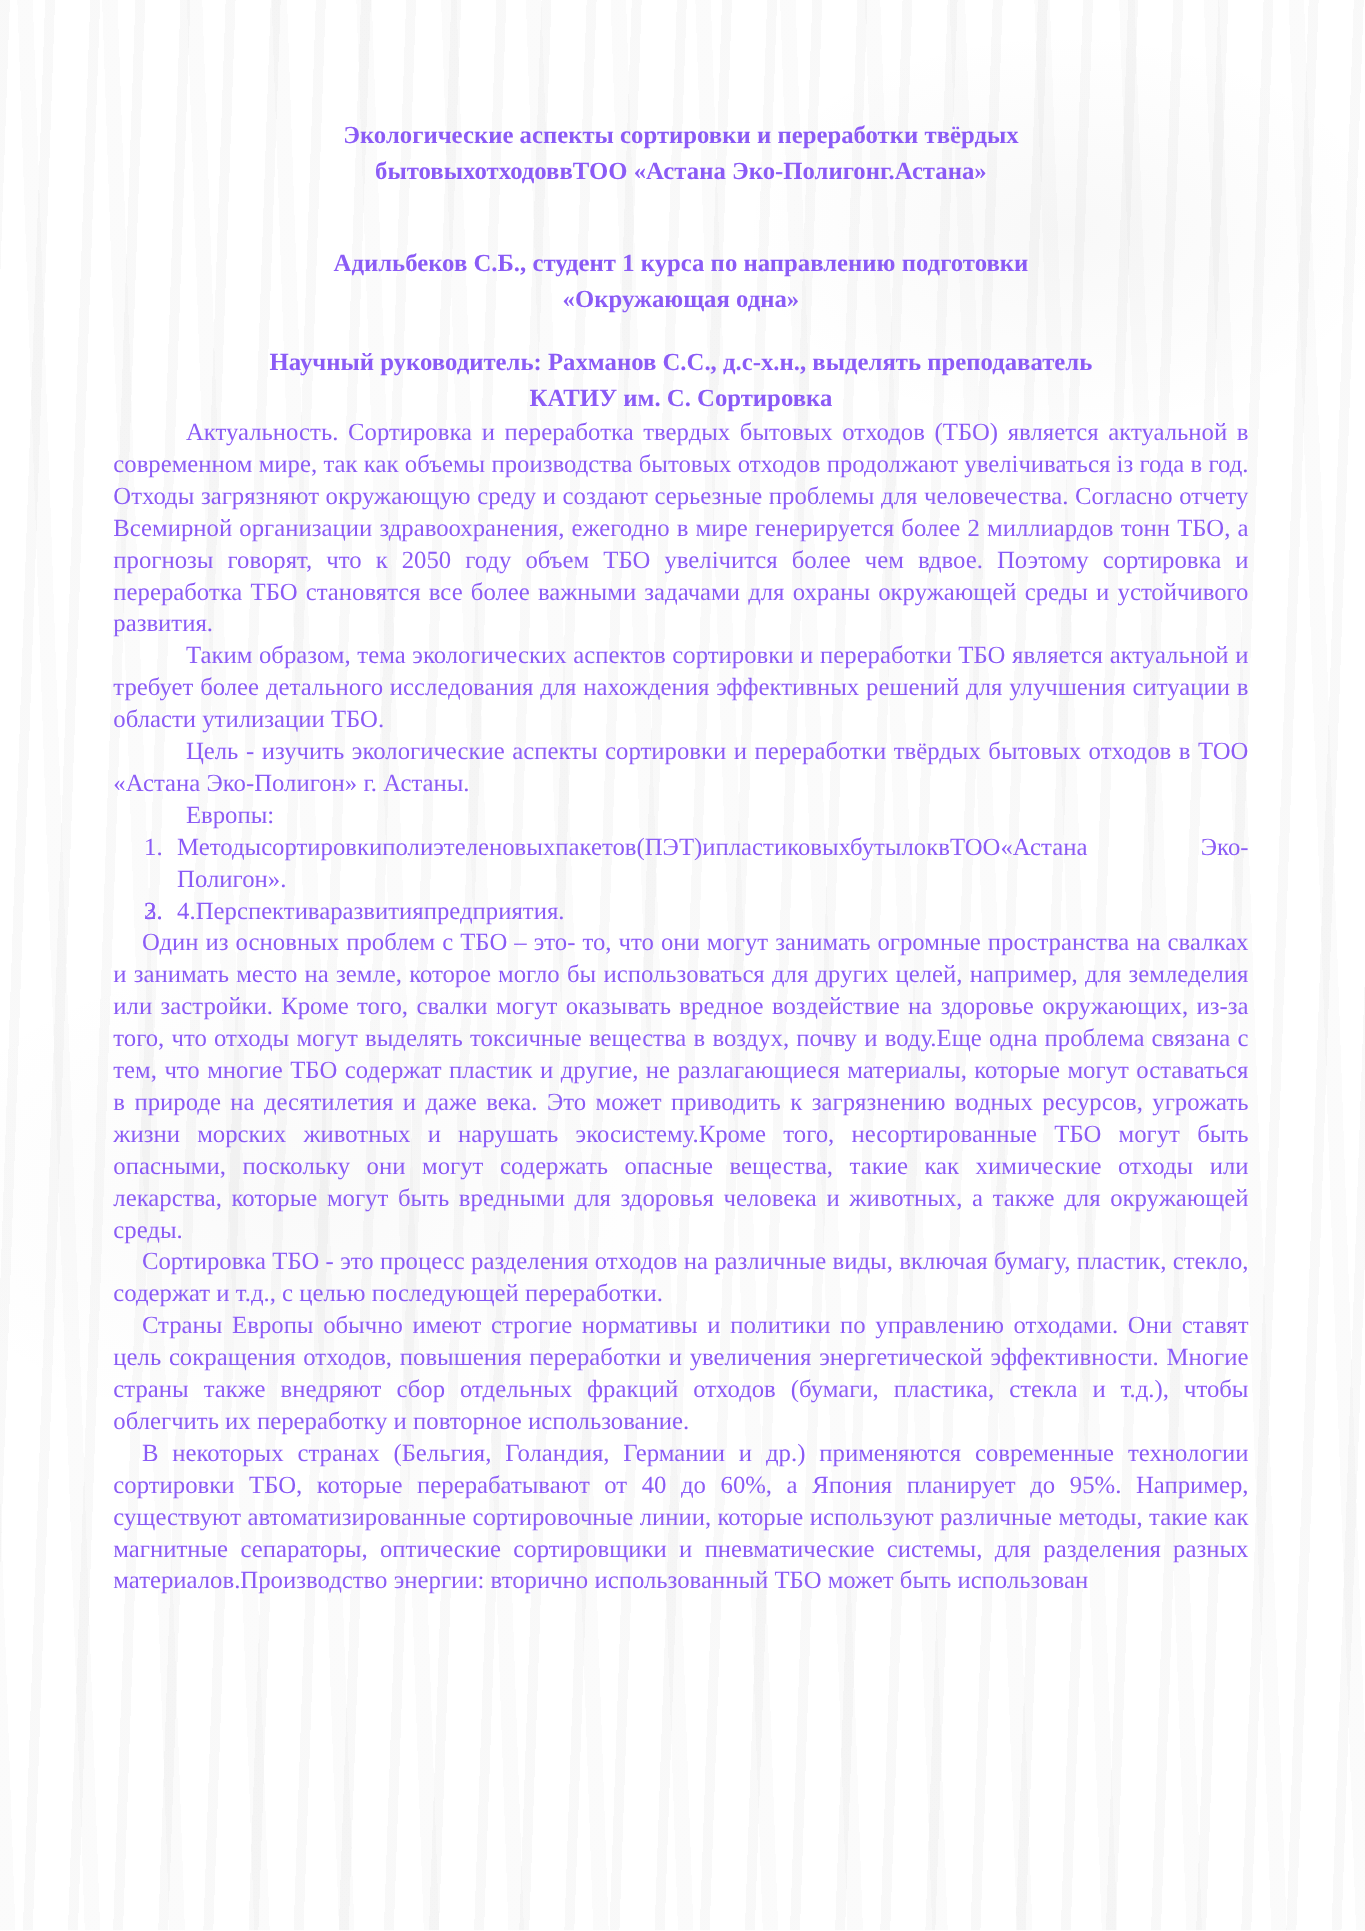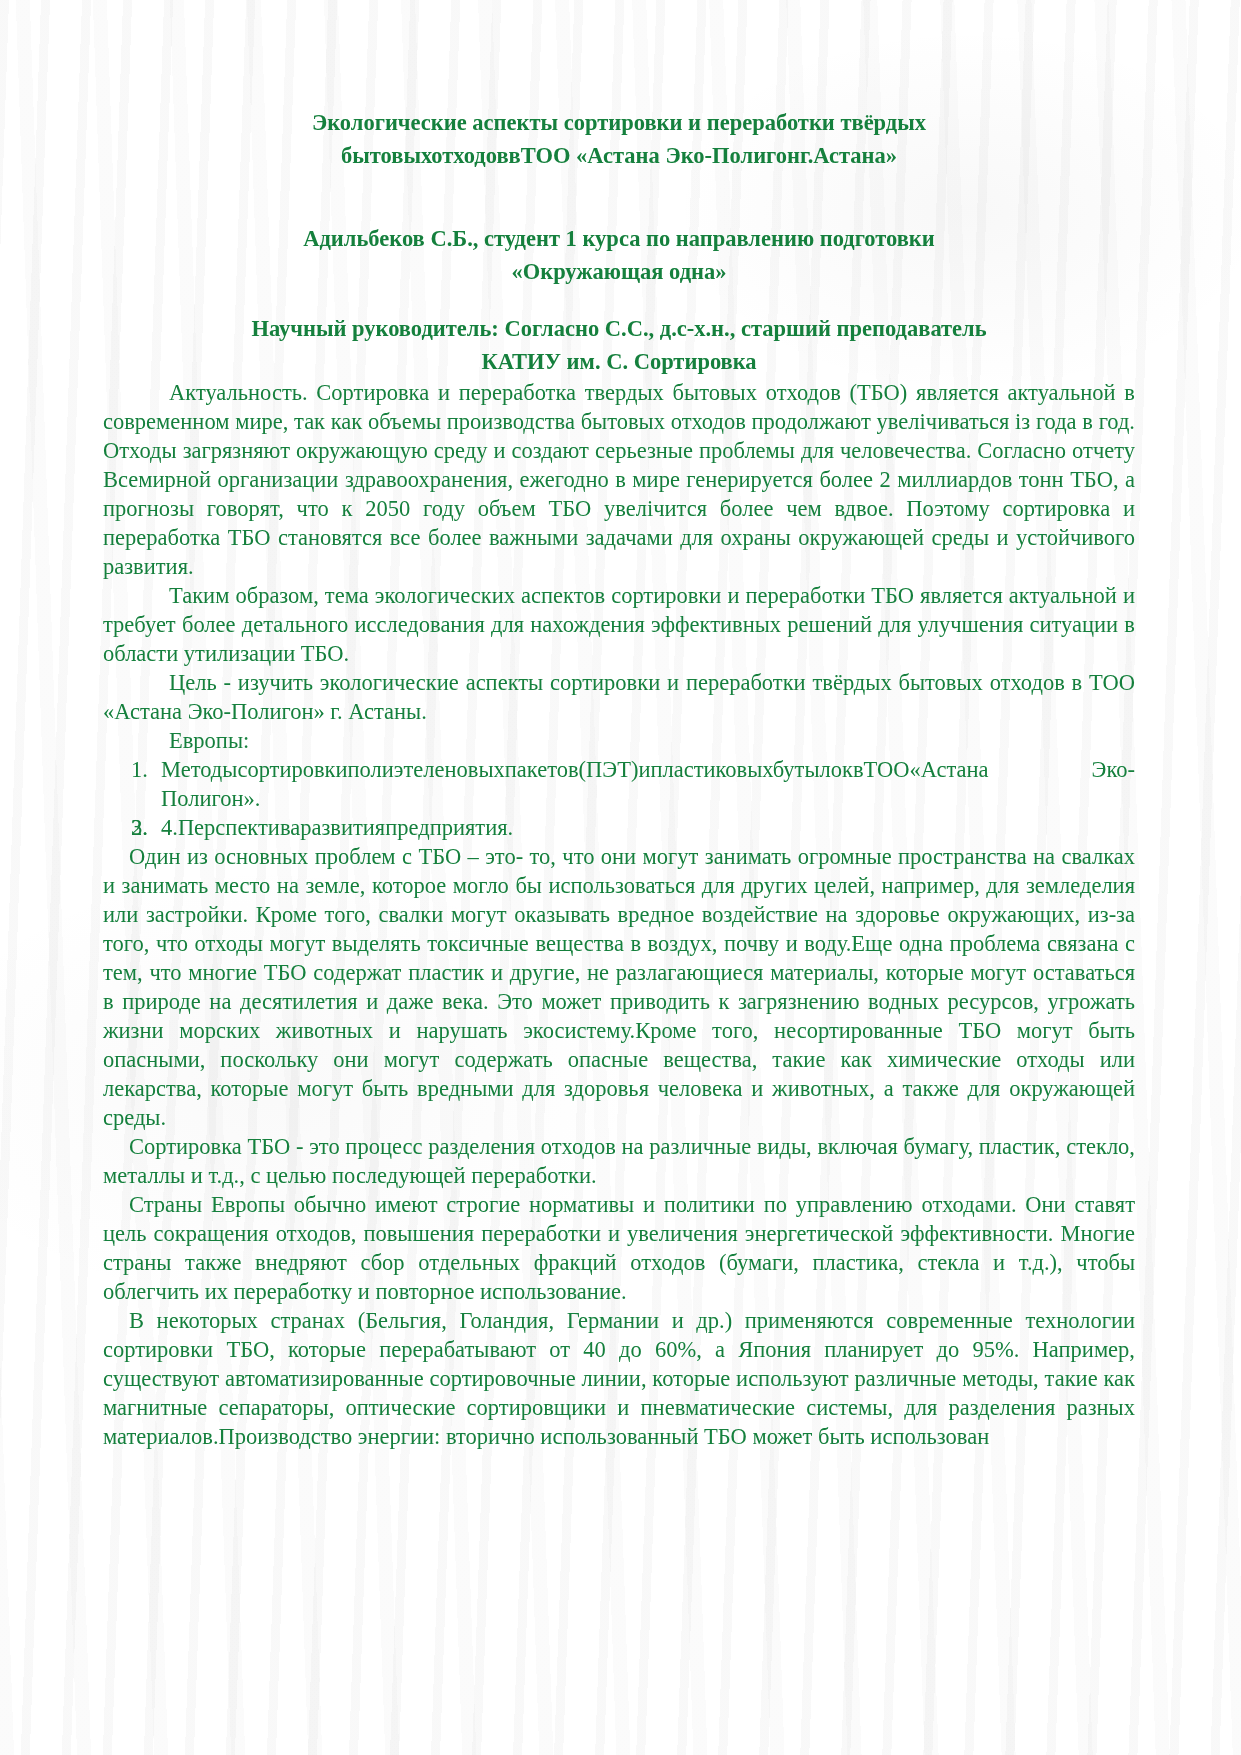--- a/index.html
+++ b/index.html
@@ -7,21 +7,21 @@
     padding: 0;
     background: #ffffff;
   }
   .page {
     position: relative;
     width: 1241px;
     height: 1755px;
     background: #ffffff;
     overflow: hidden;
     font-family: "Liberation Serif", "DejaVu Serif", serif;
-    color: #15803d;
+    color: #8b5cf6;
   }
   
   .scan-noise {
     position: absolute;
     inset: 0;
     background:
       repeating-linear-gradient(92deg,
         rgba(130,130,130,0.05) 0px, rgba(130,130,130,0.05) 9px,
         rgba(255,255,255,0) 9px, rgba(255,255,255,0) 41px),
       repeating-linear-gradient(88deg,
@@ -79,21 +79,21 @@
       <div>Экологические аспекты сортировки и переработки твёрдых</div>
       <div>бытовыхотходоввТОО «Астана Эко-Полигонг.Астана»</div>
     </div>
 
     <div class="heading author-block">
       <div>Адильбеков С.Б., студент 1 курса по направлению подготовки</div>
       <div>«Окружающая одна»</div>
     </div>
 
     <div class="heading supervisor-block">
-      <div>Научный руководитель: Согласно С.С., д.с-х.н., старший преподаватель</div>
+      <div>Научный руководитель: Рахманов С.С., д.с-х.н., выделять преподаватель</div>
       <div>КАТИУ им. С. Сортировка</div>
     </div>
 
     <div class="body-text">
       <p class="para indent-lg">Актуальность. Сортировка и переработка твердых бытовых отходов (ТБО) является актуальной в современном мире, так как объемы производства бытовых отходов продолжают увелічиваться із года в год. Отходы загрязняют окружающую среду и создают серьезные проблемы для человечества. Согласно отчету Всемирной организации здравоохранения, ежегодно в мире генерируется более 2 миллиардов тонн ТБО, а прогнозы говорят, что к 2050 году объем ТБО увелічится более чем вдвое. Поэтому сортировка и переработка ТБО становятся все более важными задачами для охраны окружающей среды и устойчивого развития.</p>
       <p class="para indent-lg">Таким образом, тема экологических аспектов сортировки и переработки ТБО является актуальной и требует более детального исследования для нахождения эффективных решений для улучшения ситуации в области утилизации ТБО.</p>
       <p class="para indent-lg">Цель - изучить экологические аспекты сортировки и переработки твёрдых бытовых отходов в ТОО «Астана Эко-Полигон» г. Астаны.</p>
       <p class="para indent-lg">Европы:</p>
 
       <ol class="task-list">
@@ -104,19 +104,19 @@
         <li class="task-item">
           <span class="task-num">2.</span>
         </li>
         <li class="task-item">
           <span class="task-num">3.</span>
           <span>4.Перспективаразвитияпредприятия.</span>
         </li>
       </ol>
 
       <p class="para indent-sm">Один из основных проблем с ТБО – это- то, что они могут занимать огромные пространства на свалках и занимать место на земле, которое могло бы использоваться для других целей, например, для земледелия или застройки. Кроме того, свалки могут оказывать вредное воздействие на здоровье окружающих, из-за того, что отходы могут выделять токсичные вещества в воздух, почву и воду.Еще одна проблема связана с тем, что многие ТБО содержат пластик и другие, не разлагающиеся материалы, которые могут оставаться в природе на десятилетия и даже века. Это может приводить к загрязнению водных ресурсов, угрожать жизни морских животных и нарушать экосистему.Кроме того, несортированные ТБО могут быть опасными, поскольку они могут содержать опасные вещества, такие как химические отходы или лекарства, которые могут быть вредными для здоровья человека и животных, а также для окружающей среды.</p>
-      <p class="para indent-sm">Сортировка ТБО - это процесс разделения отходов на различные виды, включая бумагу, пластик, стекло, металлы и т.д., с целью последующей переработки.</p>
+      <p class="para indent-sm">Сортировка ТБО - это процесс разделения отходов на различные виды, включая бумагу, пластик, стекло, содержат и т.д., с целью последующей переработки.</p>
       <p class="para indent-sm">Страны Европы обычно имеют строгие нормативы и политики по управлению отходами. Они ставят цель сокращения отходов, повышения переработки и увеличения энергетической эффективности. Многие страны также внедряют сбор отдельных фракций отходов (бумаги, пластика, стекла и т.д.), чтобы облегчить их переработку и повторное использование.</p>
       <p class="para indent-sm">В некоторых странах (Бельгия, Голандия, Германии и др.) применяются современные технологии сортировки ТБО, которые перерабатывают от 40 до 60%, а Япония планирует до 95%. Например, существуют автоматизированные сортировочные линии, которые используют различные методы, такие как магнитные сепараторы, оптические сортировщики и пневматические системы, для разделения разных материалов.Производство энергии: вторично использованный ТБО может быть использован</p>
     </div>
 
   </div>
 </div>
 
 </body></html>

